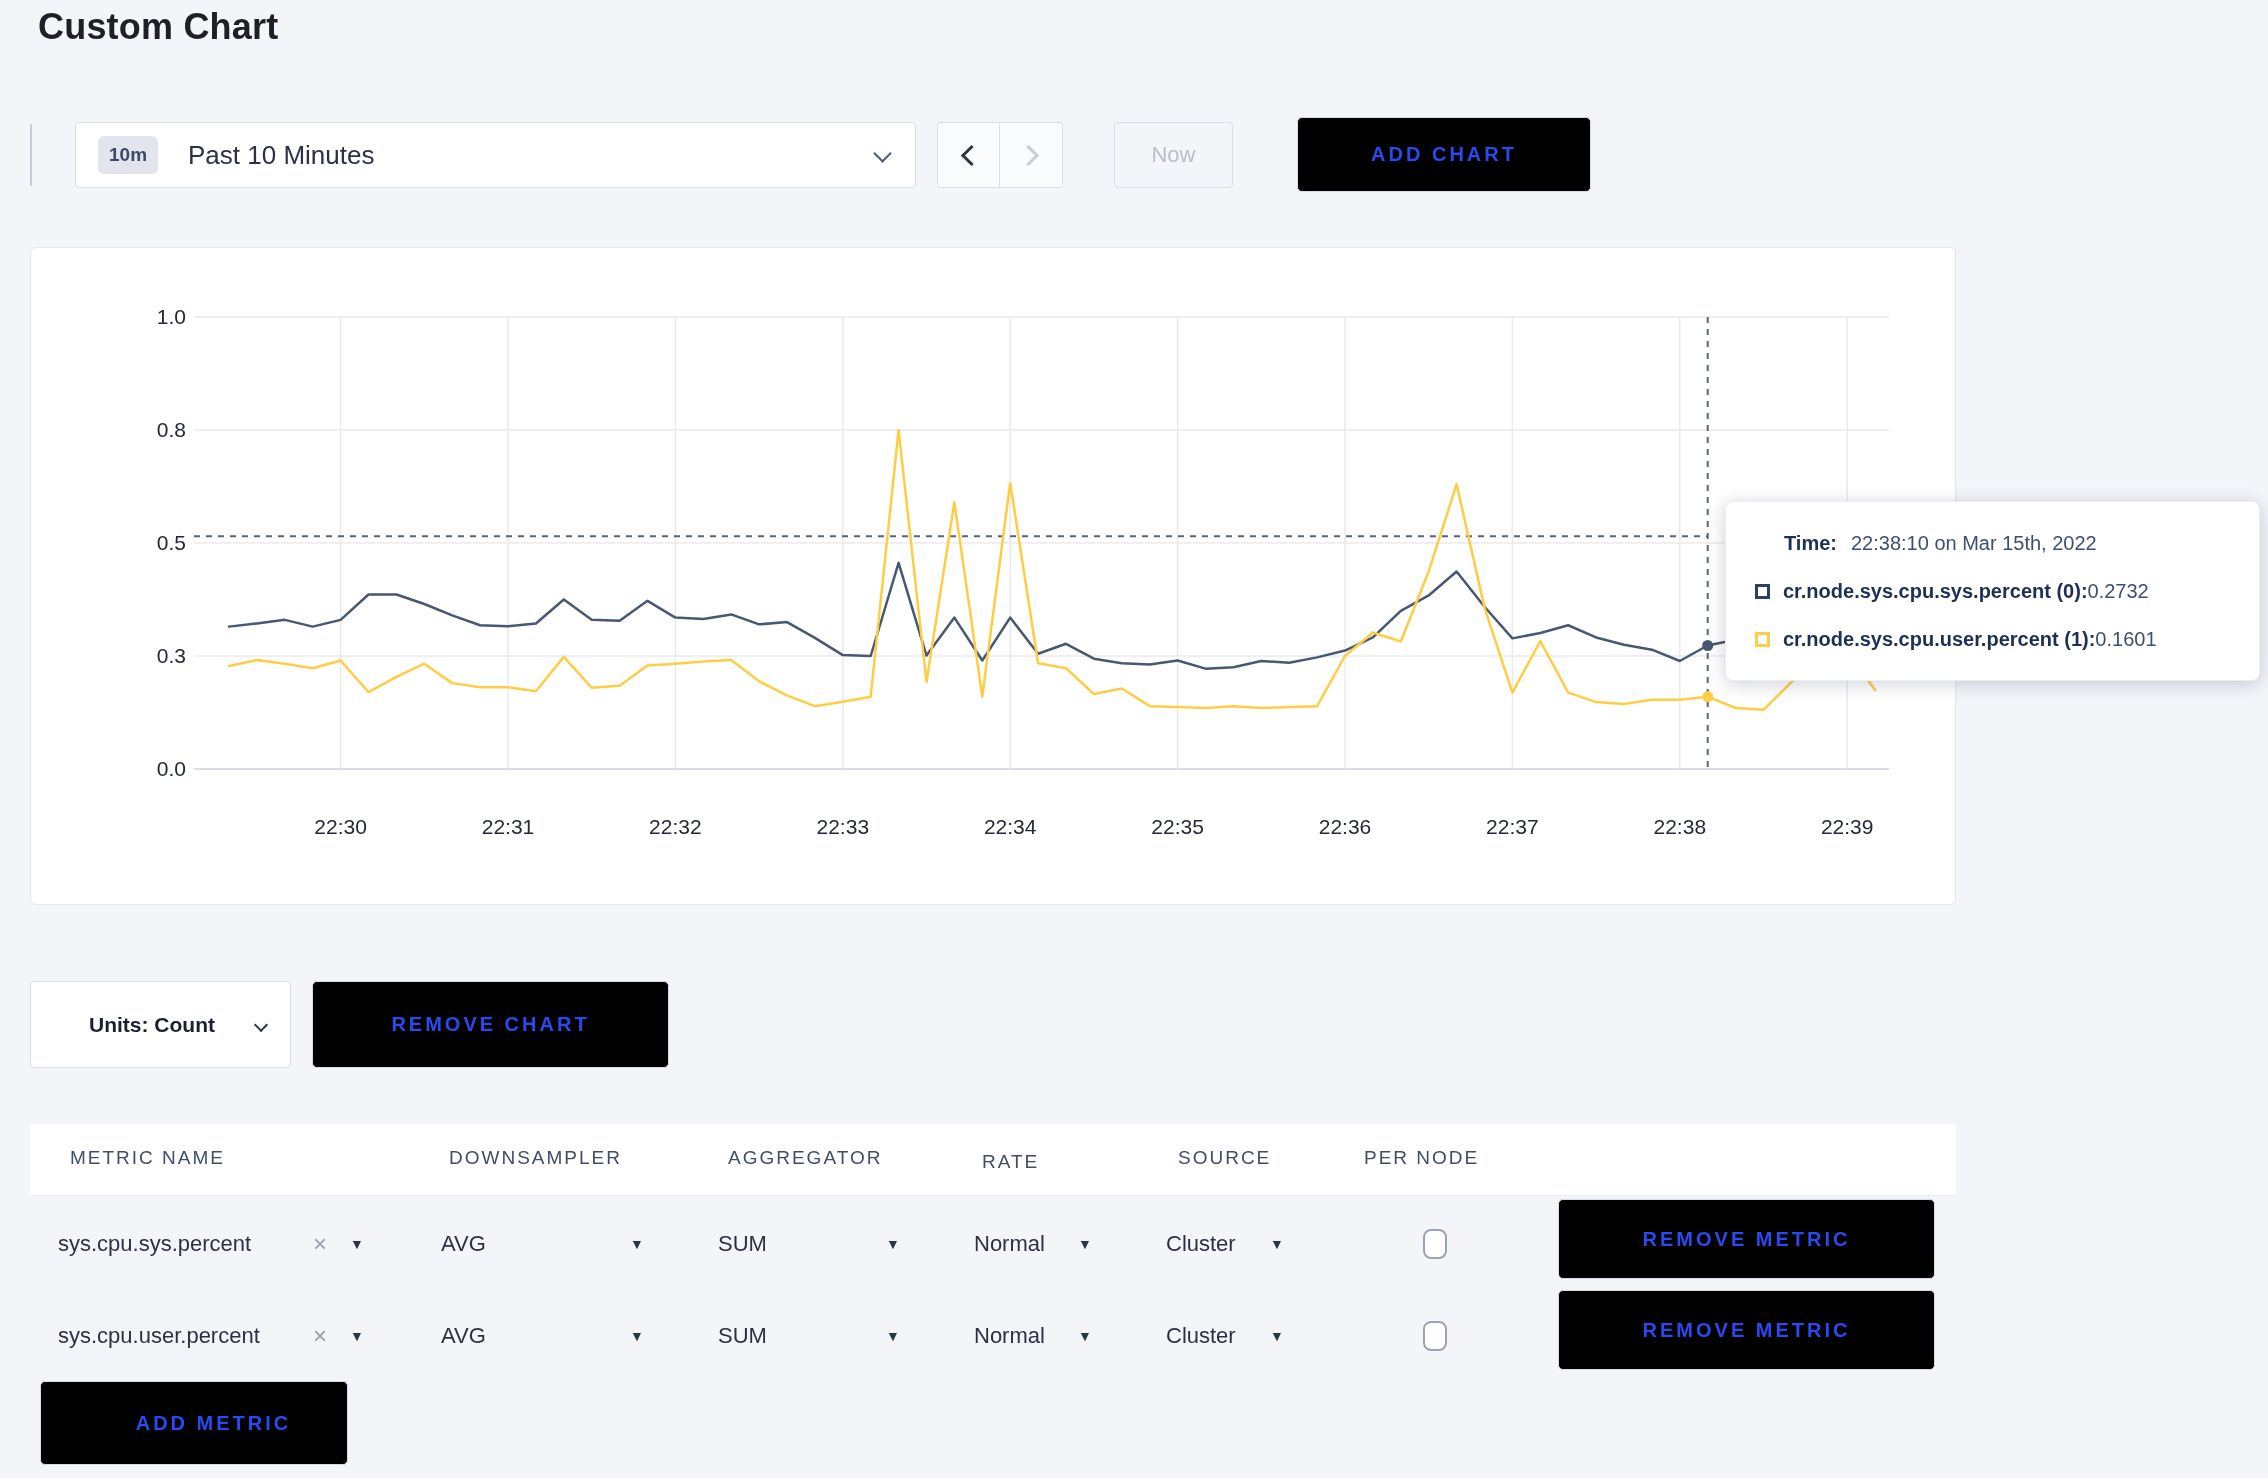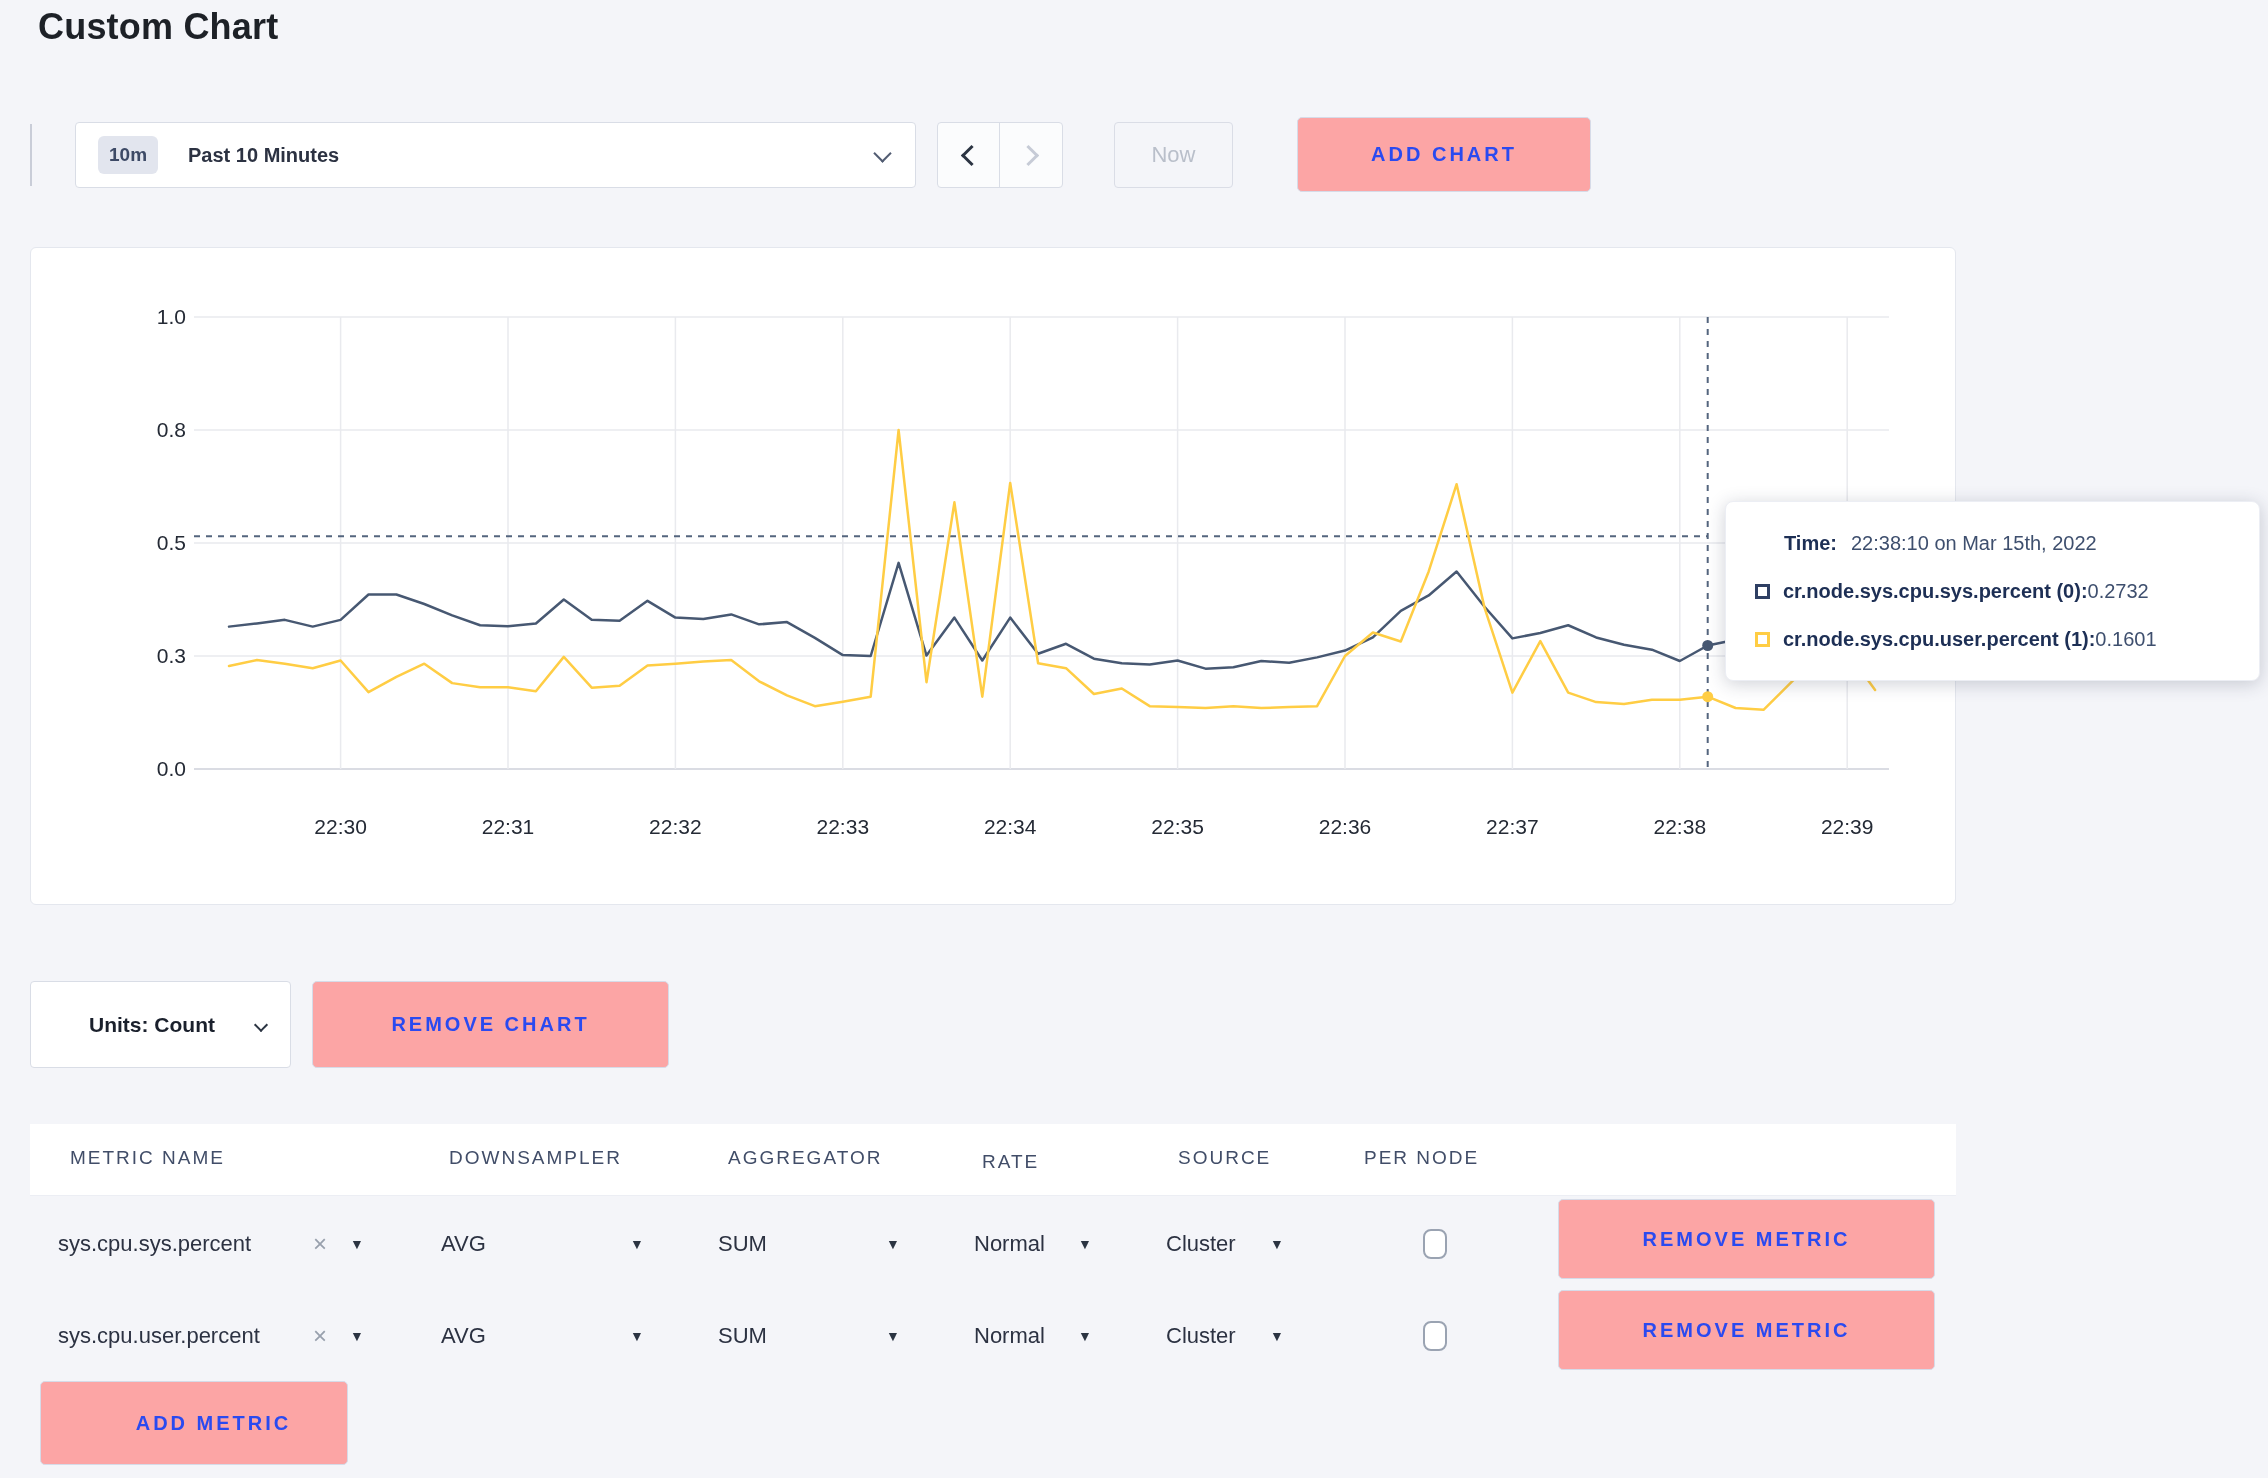--- a/index.html
+++ b/index.html
@@ -3,29 +3,29 @@
 <meta charset="utf-8">
 <style>
   * { margin:0; padding:0; box-sizing:border-box; }
   body { background:#e9ebf0; font-family:"Liberation Sans", sans-serif; }
   .screen { position:relative; width:2268px; height:1478px; background:#f4f5f9; overflow:hidden; color:#242a35; }
   .abs { position:absolute; }
   .page-title { font-size:36px; font-weight:700; color:#1d2127; letter-spacing:0.2px; }
   .divider-v { width:2px; background:#c9cdd8; }
   .select-box { background:#ffffff; border:1px solid #d9dde6; border-radius:4px; display:flex; align-items:center; }
   .time-badge { background:#e2e5ee; border-radius:6px; font-weight:700; font-size:19px; color:#3d4a66; padding:8px 11px; }
-  .time-label { font-size:20px; color:#2c3242; margin-left:30px;font-weight:bold; }
+  .time-label { font-size:26px; color:#2c3242; margin-left:30px; }
   .chev { display:inline-block; border-right:2px solid #515c72; border-bottom:2px solid #515c72; }
   .chev-down { width:13px; height:13px; transform:rotate(45deg); margin-top:-6px; }
   .chev-left { width:15px; height:15px; border-width:3px; border-color:#2b3442; transform:rotate(135deg); margin-left:6px; }
   .chev-right { width:15px; height:15px; border-width:3px; border-color:#c6cbd6; transform:rotate(-45deg); margin-right:6px; }
   .arrow-group { display:flex; background:#fbfcfd; border:1px solid #d9dde6; border-radius:4px; }
   .arrow-cell { width:62px; display:flex; align-items:center; justify-content:center; }
   .btn-ghost { background:transparent; border:1px solid #dadde6; border-radius:4px; color:#b9bfca; font-size:22px; display:flex; align-items:center; justify-content:center; }
-  .btn-outline { background:#fca5a5; border:1px solid #d6dbe8; border-radius:5px; color:#2a4af0; font-weight:700; letter-spacing:3px; display:flex; align-items:center; justify-content:center; font-size:20px; }
+  .btn-outline { background:#000000; border:1px solid #d6dbe8; border-radius:5px; color:#2a4af0; font-weight:700; letter-spacing:3px; display:flex; align-items:center; justify-content:center; font-size:20px; }
   .card { background:#ffffff; border:1px solid #e4e7ee; border-radius:6px; }
   .units-text { font-weight:700; font-size:21px; color:#1a202c;margin-left:36px; }
   .tooltip { background:#ffffff; border-radius:8px; box-shadow:0 3px 18px rgba(35,45,75,0.22); border:1px solid #eceef4; z-index:20; }
   .tt-title { position:absolute; left:58px; top:30px; font-size:20px; }
   .tt-title b { color:#1d2f55; margin-right:14px; }
   .tt-title span { color:#3e4f6e; }
   .tt-row { position:absolute; left:29px; display:flex; align-items:center; font-size:20px; }
   .swatch { width:15px; height:15px; border:3px solid; background:#fff; margin-right:13px; }
   .tt-name { font-weight:700; color:#1d2f55; }
   .tt-val { color:#3e4f6e; }

